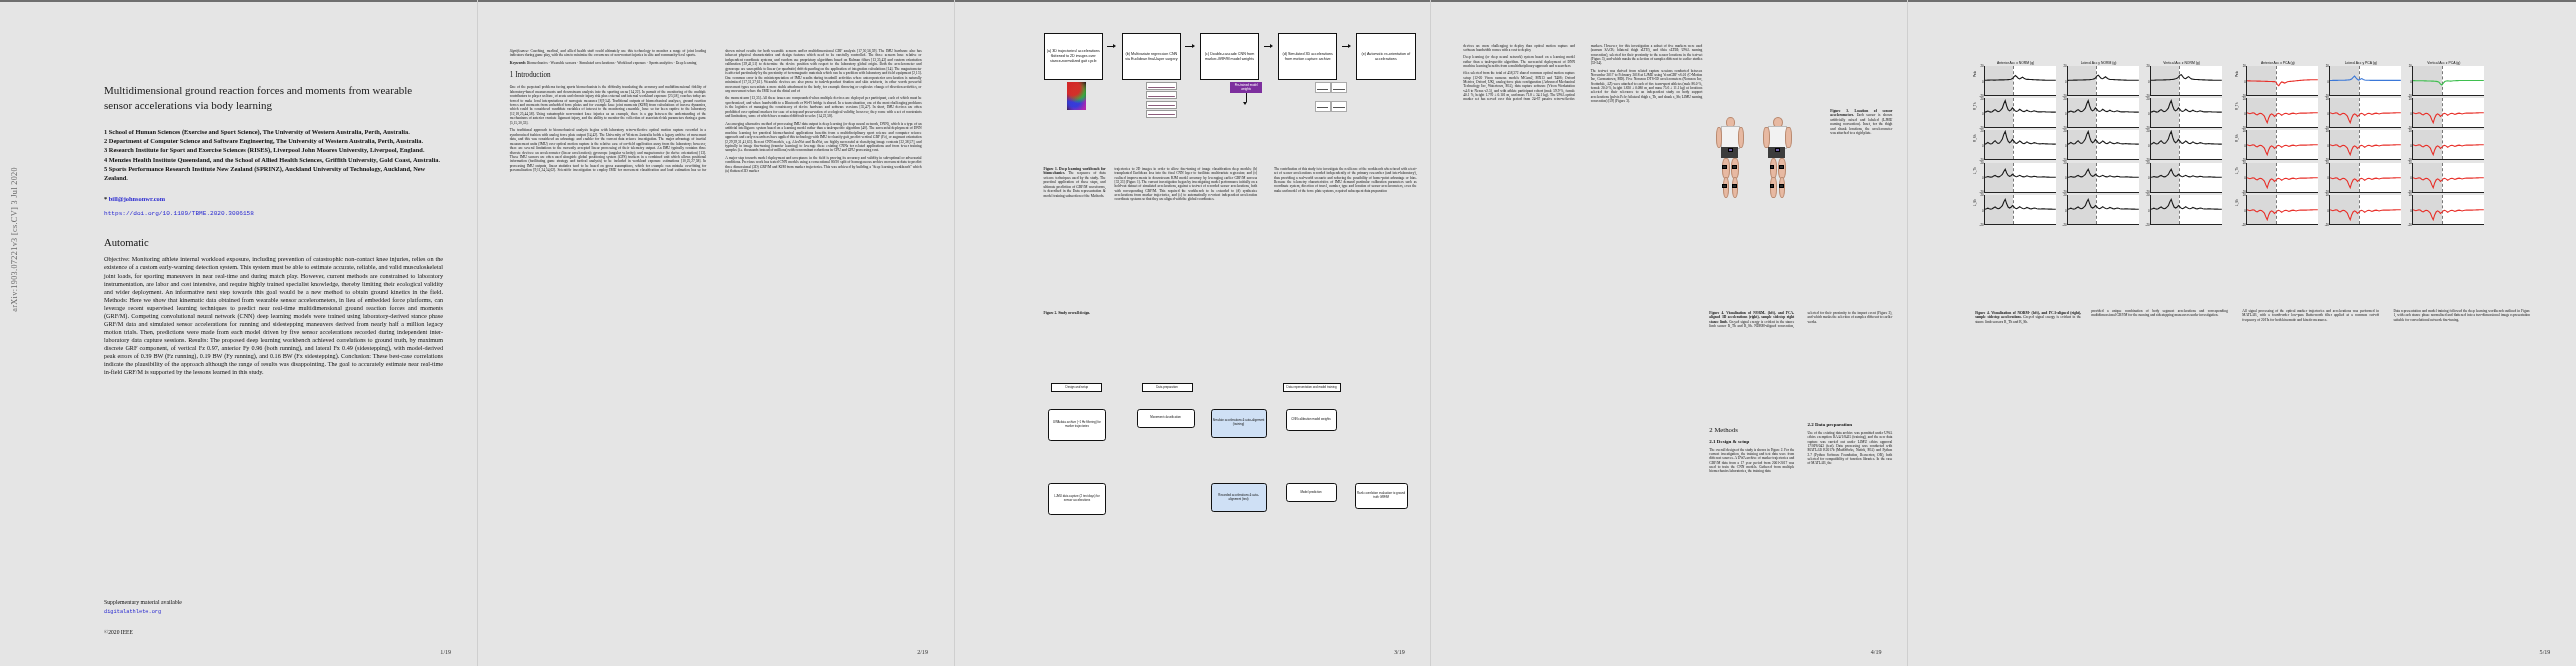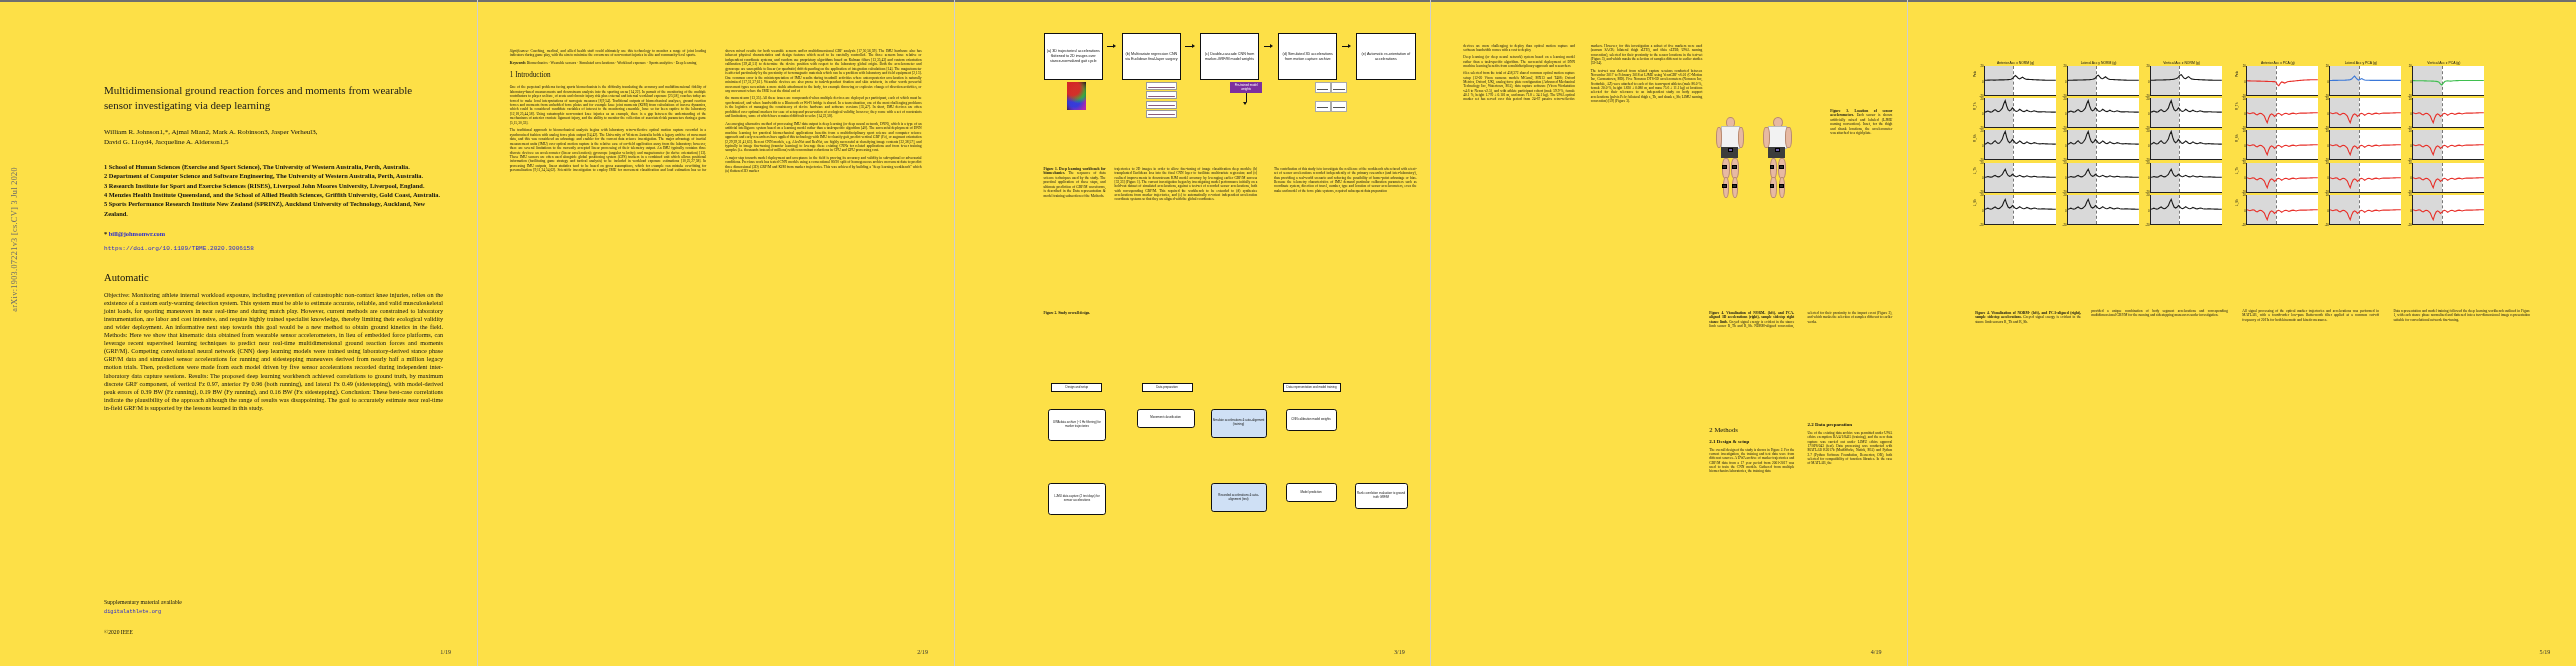--- a/index.html
+++ b/index.html
@@ -1,18 +1,18 @@
 <!DOCTYPE html>
 <html style="font-size:9px"><head>
 <meta charset="utf-8">
 <style>
   html,body{margin:0;padding:0;background:#ffffff;}
   body{width:2576px;height:667px;font-family:"Liberation Serif",serif;color:#111;overflow:hidden;}
   .spread{position:relative;width:2576px;height:667px;display:flex;}
-  .page{position:relative;background:#fde047;box-sizing:border-box;}
+  .page{position:relative;background:#e5e5e5;box-sizing:border-box;}
   .page + .page{border-left:0.6px solid #cfcfcf;}
   .topbar{position:absolute;left:0;top:0;width:100%;height:2.2px;background:#6f6f6f;}
   .pnum{position:absolute;bottom:12.2px;right:25.6px;font-size:6.1px;color:#333;font-family:"Liberation Serif",serif;}
 
   
   .p1{width:489px;height:667px;padding:0;}
   .arxiv{position:absolute;left:10px;top:167px;writing-mode:vertical-rl;transform:rotate(180deg);
          font-size:8.3px;letter-spacing:0.3px;color:#6a6a6a;font-family:"Liberation Serif",serif;white-space:nowrap;}
   .p1inner{position:absolute;left:104px;top:83px;width:339px;}
   .title{font-size:11px;line-height:1.32;font-weight:400;color:#1a1a1a;margin:0 0 14.5px 0;}
@@ -128,25 +128,21 @@
 </style>
 </head>
 <body>
 
 <div class="spread">
 
   <div class="page p1">
     <div class="topbar"></div>
     <div class="arxiv">arXiv:1903.07221v3  [cs.CV]  3 Jul 2020</div>
     <div class="p1inner">
-      <h1 class="title">Multidimensional ground reaction forces and moments from wearable sensor investigating via deep learning</h1>
-      <div class="authors">
-        <div>William R. Johnson1,*, Ajmal Mian2, Mark A. Robinson3, Jasper Verheul3,</div>
-        <div>David G. Lloyd4, Jacqueline A. Alderson1,5</div>
-      </div>
+      <h1 class="title">Multidimensional ground reaction forces and moments from wearable sensor accelerations via body learning</h1>
       <div class="affil">
         <div>1 School of Human Sciences (Exercise and Sport Science), The University of Western Australia, Perth, Australia.</div>
         <div>2 Department of Computer Science and Software Engineering, The University of Western Australia, Perth, Australia.</div>
         <div>3 Research Institute for Sport and Exercise Sciences (RISES), Liverpool John Moores University, Liverpool, England.</div>
         <div>4 Menzies Health Institute Queensland, and the School of Allied Health Sciences, Griffith University, Gold Coast, Australia.</div>
         <div>5 Sports Performance Research Institute New Zealand (SPRINZ), Auckland University of Technology, Auckland, New Zealand.</div>
       </div>
       <div class="email">
         <span>*</span>
         <a href="#">bill@johnsonwr.com</a>

